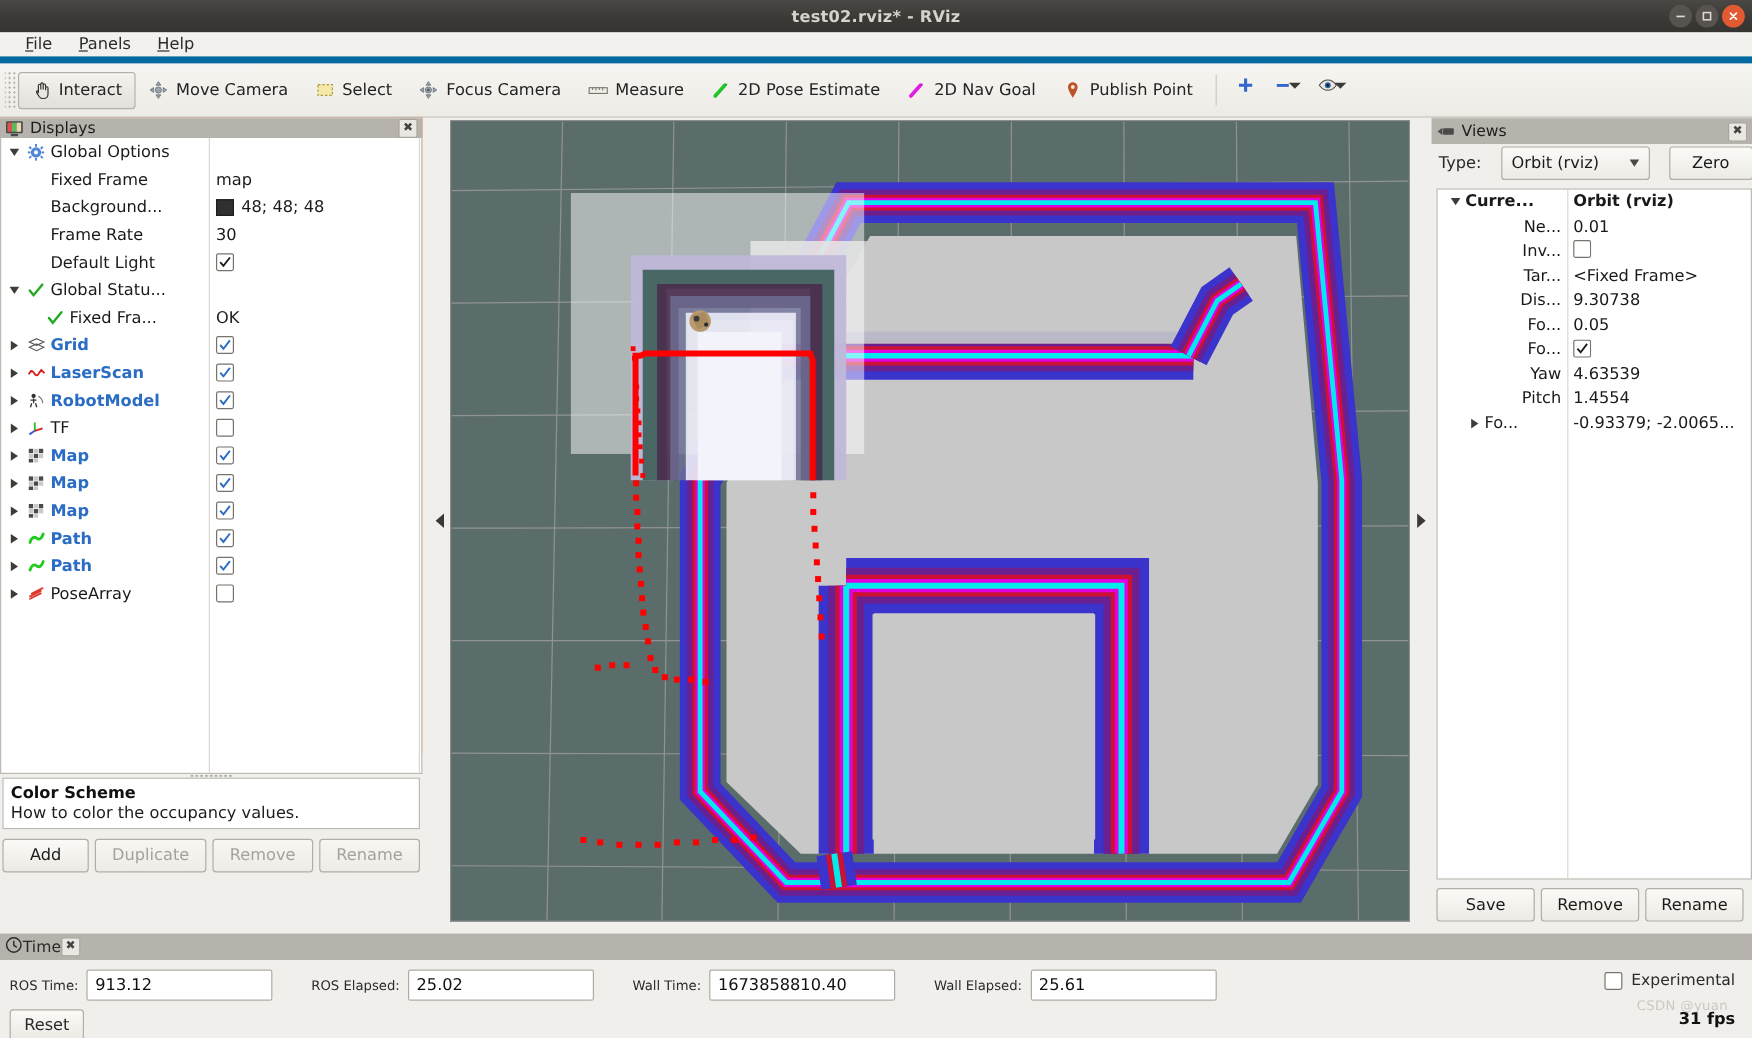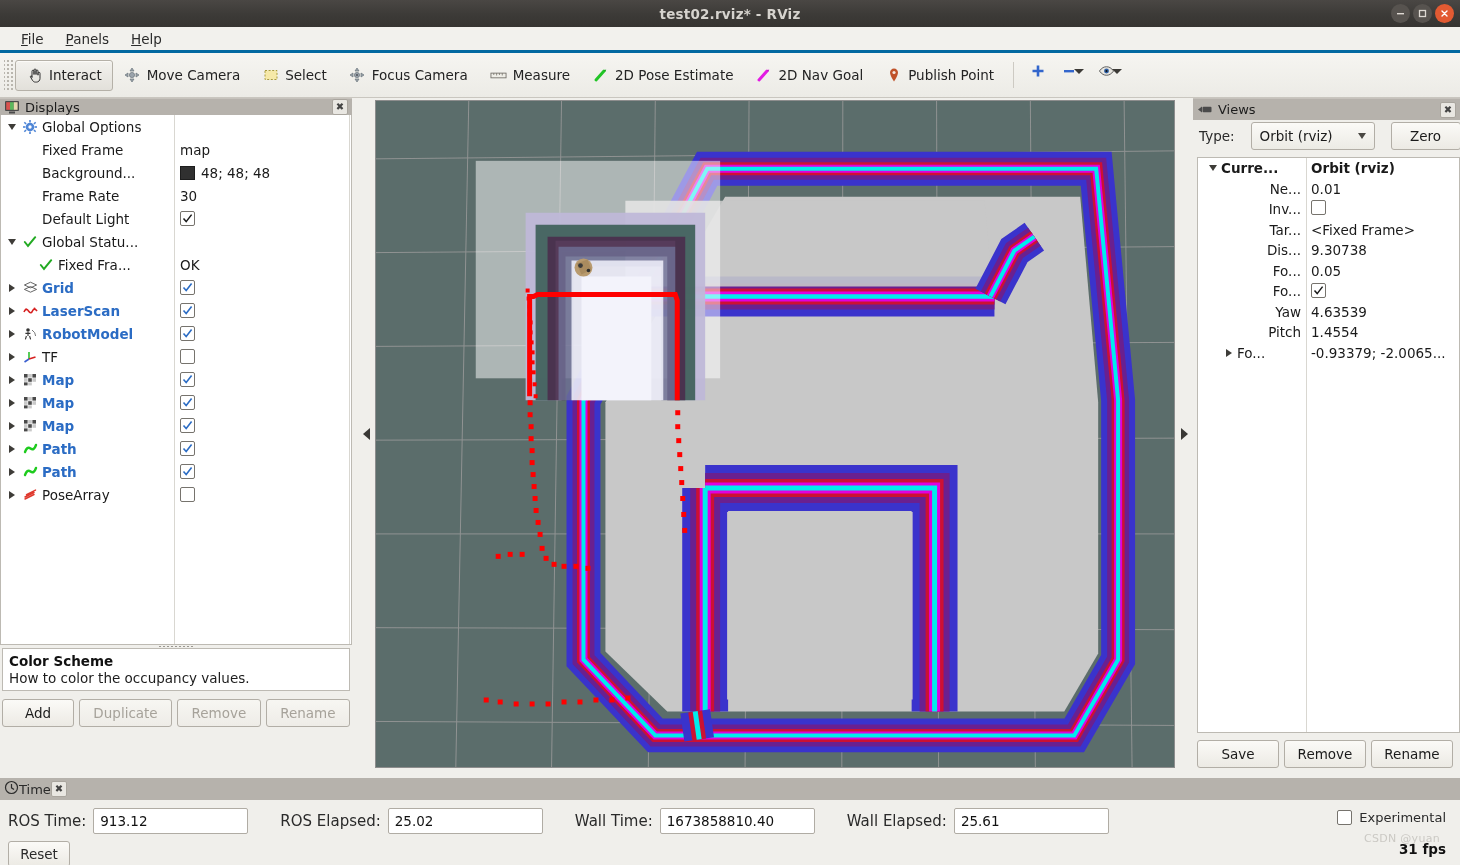--- a/index.html
+++ b/index.html
@@ -28,21 +28,21 @@
     background:#57534f; display:flex; align-items:center; justify-content:center;
     color:#ded9d3; font-size:10px; line-height:1;
   }
   .winbtn.close { background:#e25a32; color:#fff; }
   .winbtn svg { display:block; }
 
   
   .menubar {
     position:absolute; left:0; top:27px; width:1460px; height:26px;
     background:#f2f1ed; display:flex; align-items:center; padding-left:10px;
-    border-bottom:3px solid #0369a1;
+    border-bottom:6px solid #0369a1;
   }
   .menuitem { padding:2px 11px; font-size:13.5px; color:#2b2b2b; cursor:default; }
   .menuitem u { text-decoration:underline; }
 
   
   .toolbar {
     position:absolute; left:0; top:53px; width:1460px; height:45px;
     background:linear-gradient(to bottom,#f6f5f1,#ecebe6);
     border-bottom:1px solid #c9c6bf;
     display:flex; align-items:center; padding-left:4px;
@@ -179,21 +179,21 @@
   .vrow.bold .vn, .vrow.bold .vv { font-weight:bold; }
   .views-btnrow { display:flex; gap:5px; padding:7px 12px 0 4px; }
 
   
   .time-panel {
     position:absolute; left:0; top:778px; width:1460px; height:87px;
     background:#f0efeb;
   }
   .time-header { height:22px; background:#b6b2ac; display:flex; align-items:center; padding:0 4px; font-size:13px; }
   .time-fields { display:flex; align-items:center; padding:8px 0 0 8px; gap:0; position:relative; }
-  .tf-label { font-size:15px; margin-right:7px; }
+  .tf-label { font-size:11px; margin-right:7px; }
   .tf-input {
     height:26px; background:#fff; border:1px solid #b0aca4; border-radius:2px;
     padding:0 6px; display:flex; align-items:center; font-size:13.5px; color:#111;
     margin-right:32px;
   }
   .reset-btn {
     margin:7px 0 0 8px; height:26px; width:62px;
     background:linear-gradient(to bottom,#fbfaf7,#eceae4);
     border:1px solid #b2aea6; border-radius:3px; font-size:13.5px;
     display:flex; align-items:center; justify-content:center;

